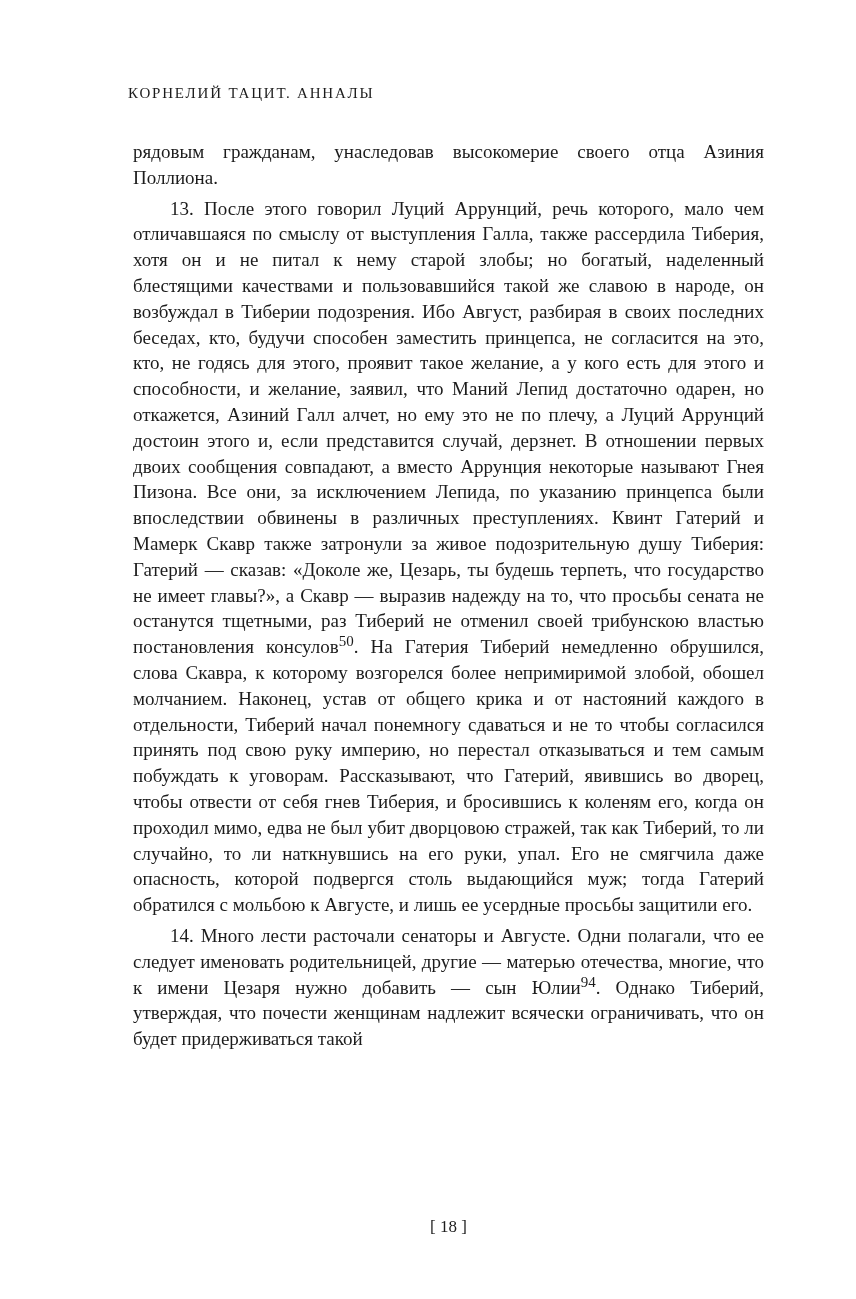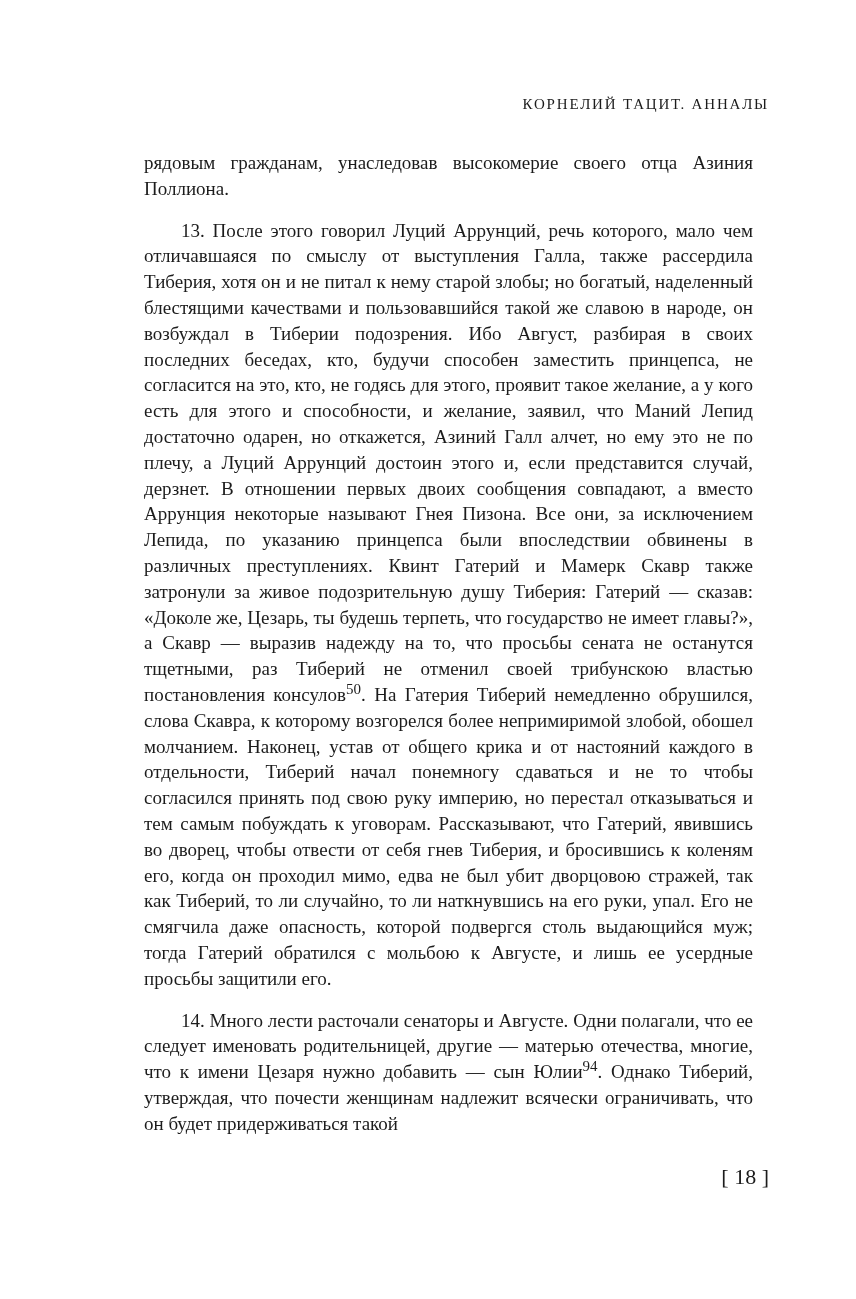--- a/index.html
+++ b/index.html
@@ -11,59 +11,59 @@
     position: relative;
     width: 856px;
     height: 1299px;
     background: #ffffff;
     overflow: hidden;
     font-family: "Liberation Serif", "DejaVu Serif", serif;
     color: #1c1c1c;
   }
   .running-header {
     position: absolute;
-    top: 96px;
+    top: 85px;
     left: 128px;
     width: 641px;
-    text-align: right;
+    text-align: left;
     font-size: 15px;
     letter-spacing: 1.8px;
     white-space: nowrap;
   }
   .body-text {
     position: absolute;
     top: 134px;
     left: 128px;
     width: 641px;
     text-align: justify;
     font-size: 19px;
     line-height: 25.8px;
     hyphens: auto;
     -webkit-hyphens: auto;
   }
   p.para {
-    margin: 16px;
+    margin: 5px;
     padding: 0;
     text-indent: 0;
   }
   p.para.indent {
     text-indent: 37px;
   }
   sup.footnote {
     font-size: 15px;
     line-height: 0;
     vertical-align: super;
   }
   .page-footer {
     position: absolute;
-    top: 1164px;
+    top: 1217px;
     left: 128px;
     width: 641px;
-    text-align: right;
-    font-size: 22px;
+    text-align: center;
+    font-size: 17px;
   }
 </style>
 </head>
 <body>
 
 <div class="page">
   <div class="running-header">КОРНЕЛИЙ ТАЦИТ. АННАЛЫ</div>
 
   <div class="body-text">
       <p class="para">рядовым гражданам, унаследовав высокомерие своего отца Азиния Поллиона.</p>

